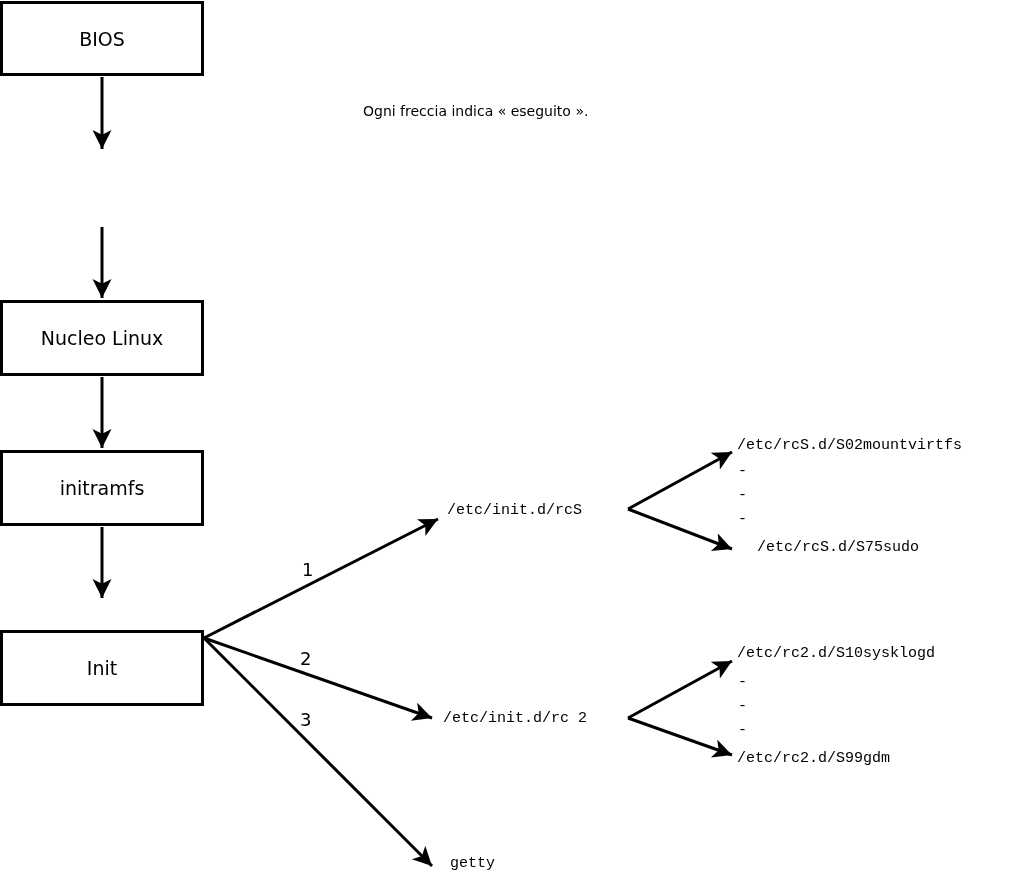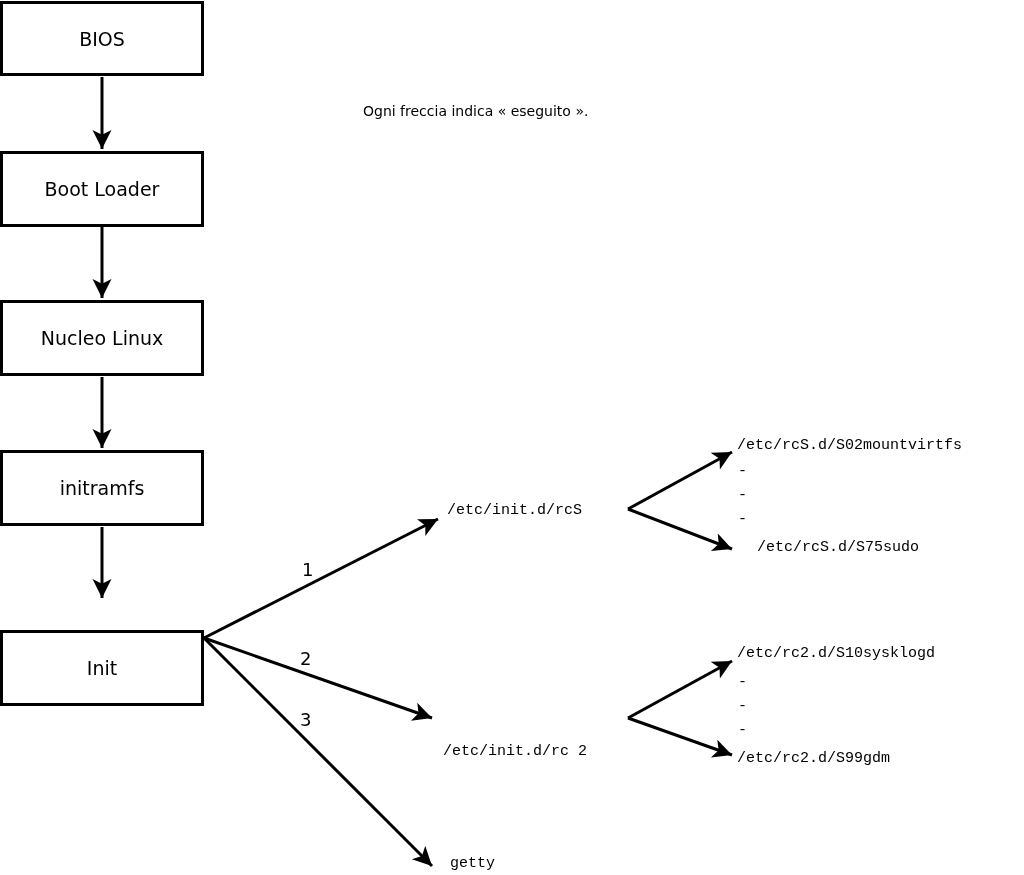--- a/index.html
+++ b/index.html
@@ -86,39 +86,36 @@
     <line x1="628" y1="509" x2="732" y2="549" marker-end="url(#ah)"></line>
     <line x1="628" y1="718" x2="732" y2="661" marker-end="url(#ah)"></line>
     <line x1="628" y1="718" x2="732" y2="755" marker-end="url(#ah)"></line>
   </svg>
 
   <div class="note">Ogni freccia indica « eseguito ».</div>
 
   <div class="node-box" style="top:1px;height:75px;">
     <span>BIOS</span>
   </div>
-  <div class="node-box" style="top:151px;">
-    <span>Boot Loader</span>
-  </div>
   <div class="node-box" style="top:300px;">
     <span>Nucleo Linux</span>
   </div>
   <div class="node-box" style="top:450px;">
     <span>initramfs</span>
   </div>
   <div class="node-box" style="top:600px;margin-top:30px;">
     <span>Init</span>
   </div>
 
   <span class="edge-num" style="left:302px;top:561px;">1</span>
   <span class="edge-num" style="left:300px;top:650px;">2</span>
   <span class="edge-num" style="left:300px;top:711px;">3</span>
 
   <span class="mono" style="left:447px;top:510px;">/etc/init.d/rcS</span>
-  <span class="mono" style="left:443px;top:718px;margin-top:33px;">/etc/init.d/rc 2</span>
+  <span class="mono" style="left:443px;top:718px;">/etc/init.d/rc 2</span>
   <span class="mono" style="left:450px;top:863px;">getty</span>
 
   <span class="mono" style="left:737px;top:445px;">/etc/rcS.d/S02mountvirtfs</span>
   <span class="mono" style="left:738px;top:471px;">-</span>
   <span class="mono" style="left:738px;top:495px;">-</span>
   <span class="mono" style="left:738px;top:519px;">-</span>
   <span class="mono" style="left:737px;top:547px;margin-left:20px;">/etc/rcS.d/S75sudo</span>
 
   <span class="mono" style="left:737px;top:653px;text-align:right;">/etc/rc2.d/S10sysklogd</span>
   <span class="mono" style="left:738px;top:682px;">-</span>

